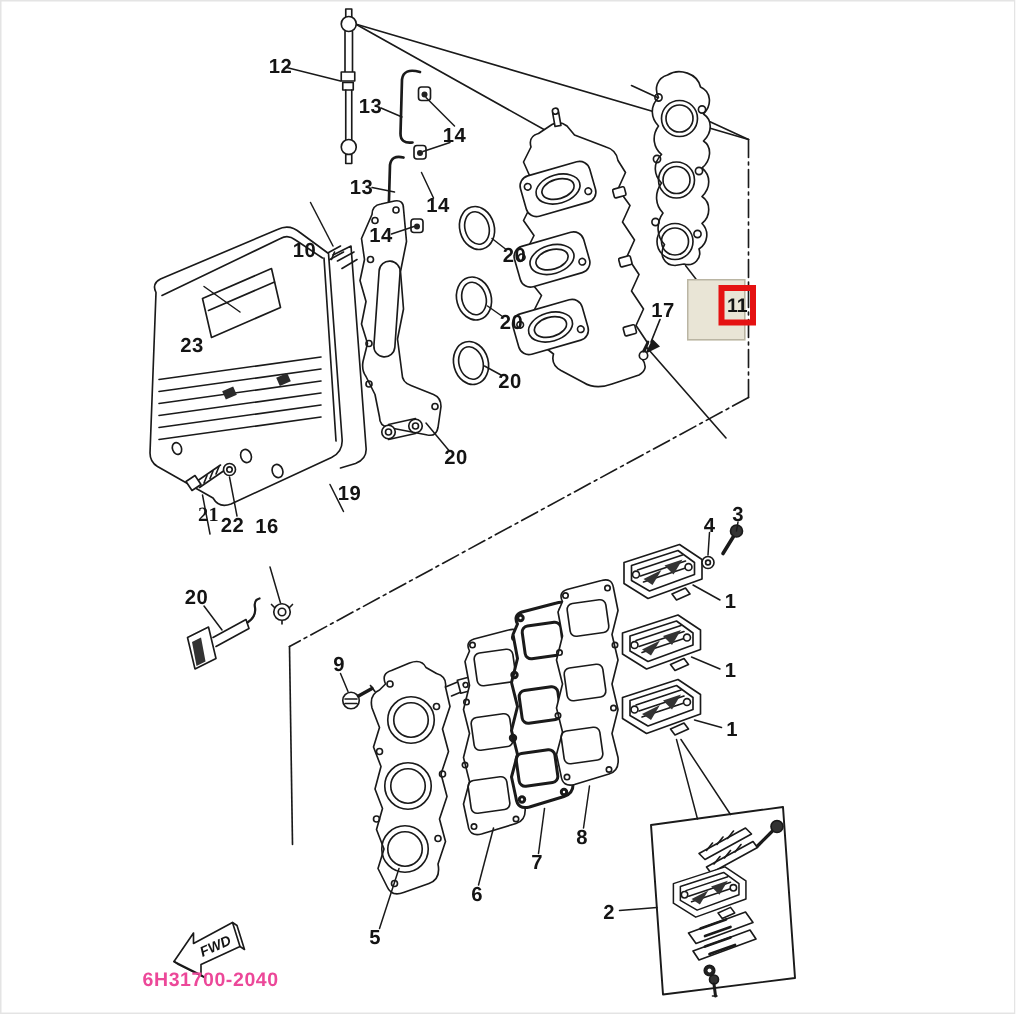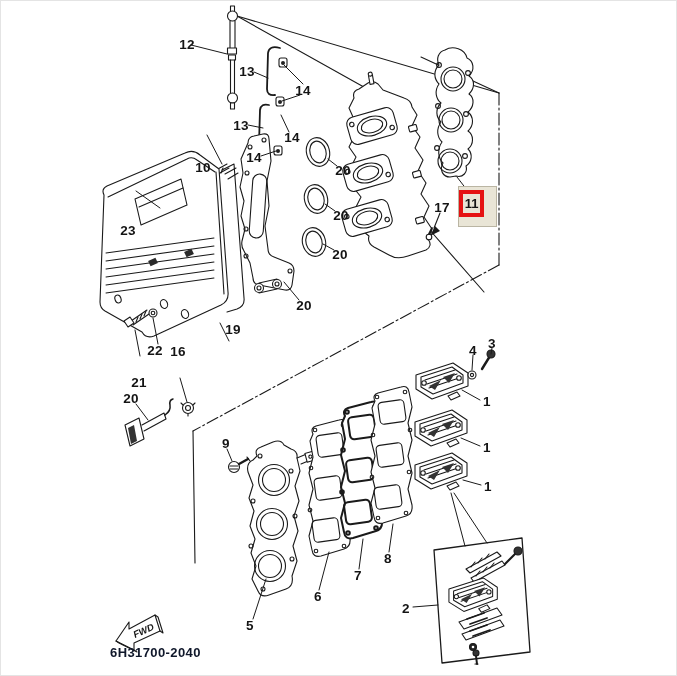--- a/index.html
+++ b/index.html
@@ -14,26 +14,26 @@
     font:bold 13.5px "Liberation Sans",sans-serif;color:#141414;
     letter-spacing:.3px;white-space:nowrap;z-index:3;
   }
   .hl-backdrop{
     position:absolute;width:39px;height:41px;z-index:2;
     background:#e9e5d6;border:1px solid #bab5a3;box-sizing:border-box;
   }
   .hl-redbox{
     position:absolute;width:25px;height:27px;z-index:3;
     border:4px solid #0ea5e9;box-sizing:border-box;
-    display:flex;align-items:center;justify-content:center;
+    display:flex;align-items:center;justify-content:center;margin-left:20px;
   }
   .hl-label{font:bold 13px "Liberation Sans",sans-serif;color:#141414;}
   #drawing-code{
     position:absolute;left:94px;top:644px;z-index:3;
-    font:bold 13px "Liberation Sans",sans-serif;color:#0f172a;letter-spacing:.4px;margin-left:15px;
+    font:bold 13px "Liberation Sans",sans-serif;color:#ec4899;letter-spacing:.4px;
   }
   svg text{font-family:"Liberation Sans",sans-serif;}
 </style>
 </head>
 <body>
 
 <div id="stage">
 
 <svg id="lineart" width="677" height="676" viewBox="0 0 677 676">
   <defs>
@@ -380,21 +380,21 @@
     <div class="callout" style="left: 340px; top: 214px;">20</div>
     <div class="callout" style="left: 339px; top: 253px;">20</div>
     <div class="callout" style="left: 441px; top: 206px;">17</div>
     <div class="hl-backdrop" style="left: 457px; top: 185px; background: rgb(233, 229, 214); border-color: rgb(186, 181, 163);"></div>
     <div class="hl-redbox" style="left: 458px; top: 189px; border-color: rgb(229, 18, 18);">
       <span class="hl-label">11</span>
     </div>
     <div class="callout" style="left: 303px; top: 304px;">20</div>
     <div class="callout" style="left: 232px; top: 328px;">19</div>
     <div class="callout" style="left: 154px; top: 349px;">22</div>
-    <div class="callout" style="left: 138px; top: 381px;">21</div>
+    <div class="callout" style="left: 138px; top: 342px; font-family: Liberation Serif, serif;">21</div>
     <div class="callout" style="left: 177px; top: 350px;">16</div>
     <div class="callout" style="left: 130px; top: 397px;">20</div>
     <div class="callout" style="left: 225px; top: 442px;">9</div>
     <div class="callout" style="left: 249px; top: 624px;">5</div>
     <div class="callout" style="left: 317px; top: 595px;">6</div>
     <div class="callout" style="left: 357px; top: 574px;">7</div>
     <div class="callout" style="left: 387px; top: 557px;">8</div>
     <div class="callout" style="left: 486px; top: 400px;">1</div>
     <div class="callout" style="left: 486px; top: 446px;">1</div>
     <div class="callout" style="left: 487px; top: 485px;">1</div>

